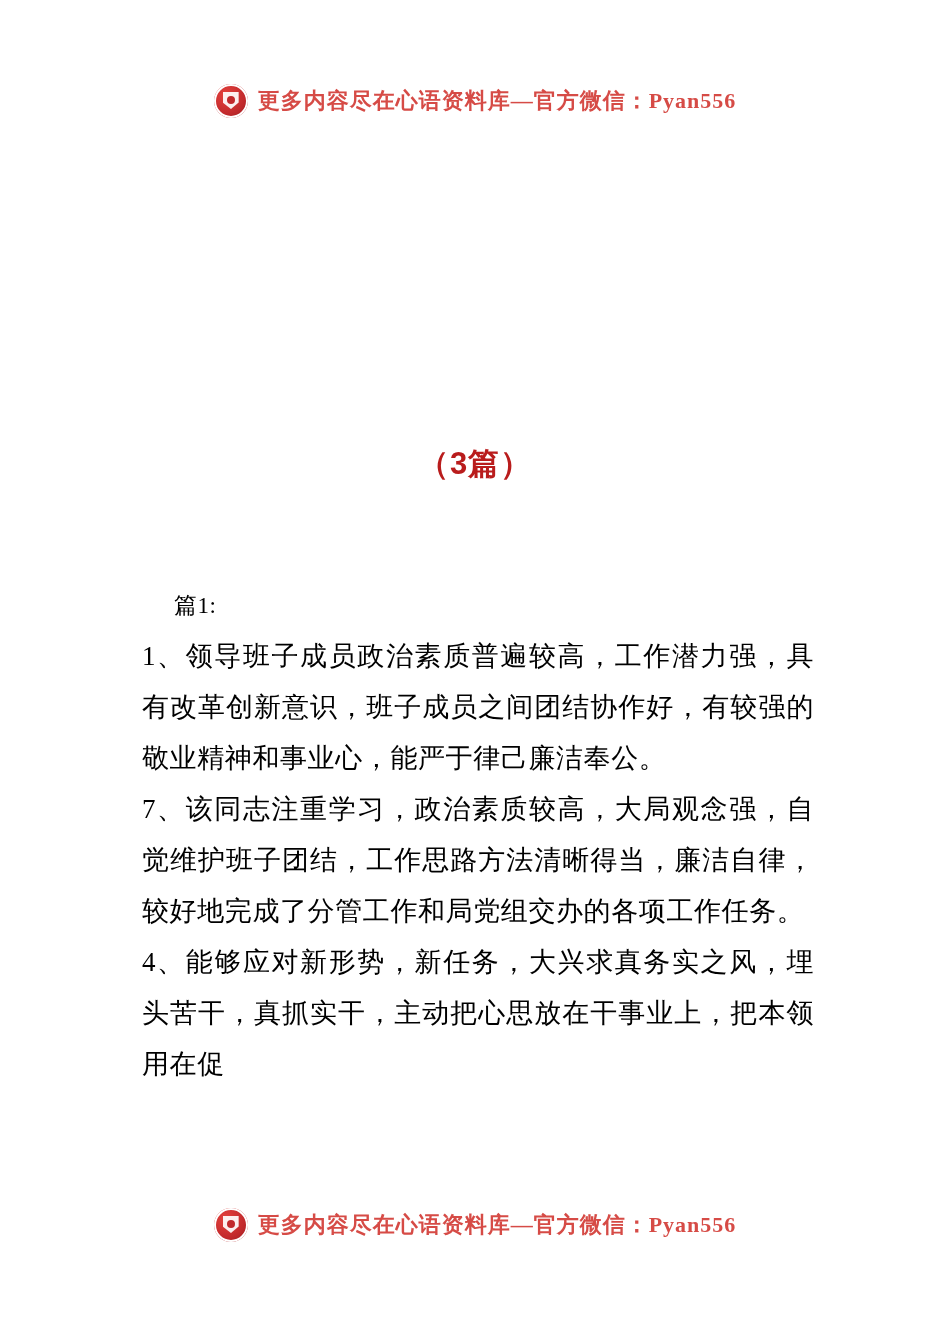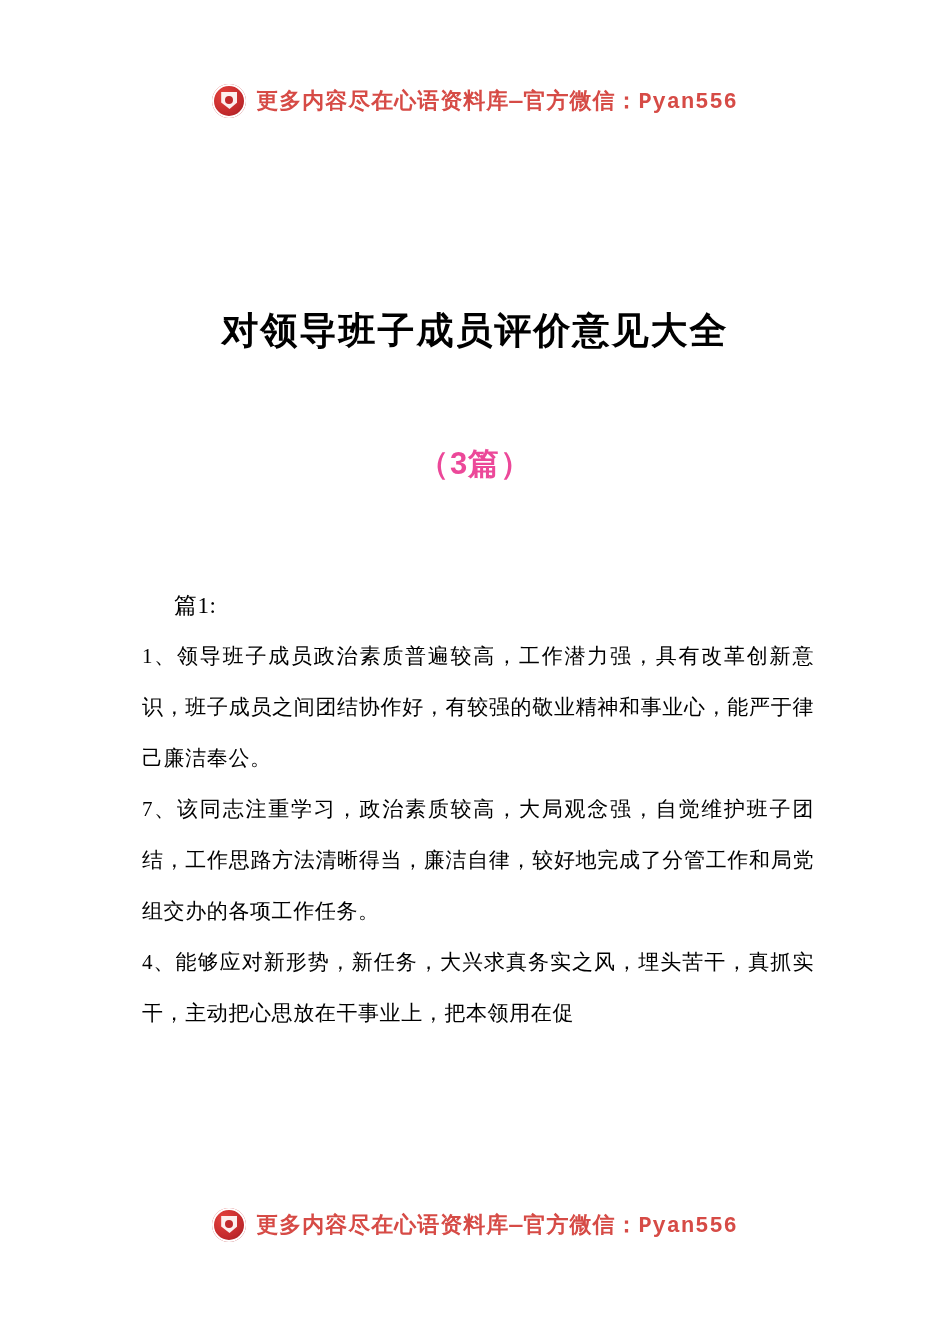--- a/index.html
+++ b/index.html
@@ -60,21 +60,21 @@
     position: absolute;
     left: 13px;
     top: 12px;
     width: 8px;
     height: 8px;
     border-radius: 50%;
     background: #c1292c;
   }
 
   .wm-text {
-    font-family: Liberation Mono, monospace;
+    font-family: Liberation Serif, serif;
     font-size: 22px;
     font-weight: 700;
     color: #d64b46;
     letter-spacing: 1px;
     white-space: nowrap;
   }
 
   
   .doc-title {
     position: absolute;
@@ -91,56 +91,55 @@
   .doc-subtitle {
     position: absolute;
     left: 0;
     top: 443px;
     width: 950px;
     text-align: center;
     font-family: "Liberation Sans", "DejaVu Sans", sans-serif;
     font-weight: 700;
     font-size: 31px;
     letter-spacing: 1px;
-    color: #ec4899;
+    color: #b91c1c;
   }
 
   
   .body-block {
     position: absolute;
     left: 142px;
     top: 580px;
     width: 672px;
   }
   .section-label {
     font-size: 23px;
     line-height: 51px;
     letter-spacing: .5px;
     margin-left: 32px;
   }
   .para {
-    font-size: 21px;
+    font-size: 27px;
     line-height: 51px;
     text-align: justify;
     text-justify: inter-ideograph;
     letter-spacing: .6px;
     margin: 0;
   }
 </style>
 </head>
 <body>
 
 <div class="page">
 
   <div class="watermark top">
     <div class="wm-logo"></div>
     <div class="wm-text">更多内容尽在心语资料库—官方微信：Pyan556</div>
   </div>
 
-  <div class="doc-title">对领导班子成员评价意见大全</div>
   <div class="doc-subtitle">（3篇）</div>
 
   <div class="body-block">
     <div class="section-label">篇1:</div>
     <p class="para">1、领导班子成员政治素质普遍较高，工作潜力强，具有改革创新意识，班子成员之间团结协作好，有较强的敬业精神和事业心，能严于律己廉洁奉公。</p>
     <p class="para">7、该同志注重学习，政治素质较高，大局观念强，自觉维护班子团结，工作思路方法清晰得当，廉洁自律，较好地完成了分管工作和局党组交办的各项工作任务。</p>
     <p class="para">4、能够应对新形势，新任务，大兴求真务实之风，埋头苦干，真抓实干，主动把心思放在干事业上，把本领用在促</p>
   </div>
 
   <div class="watermark bottom">

